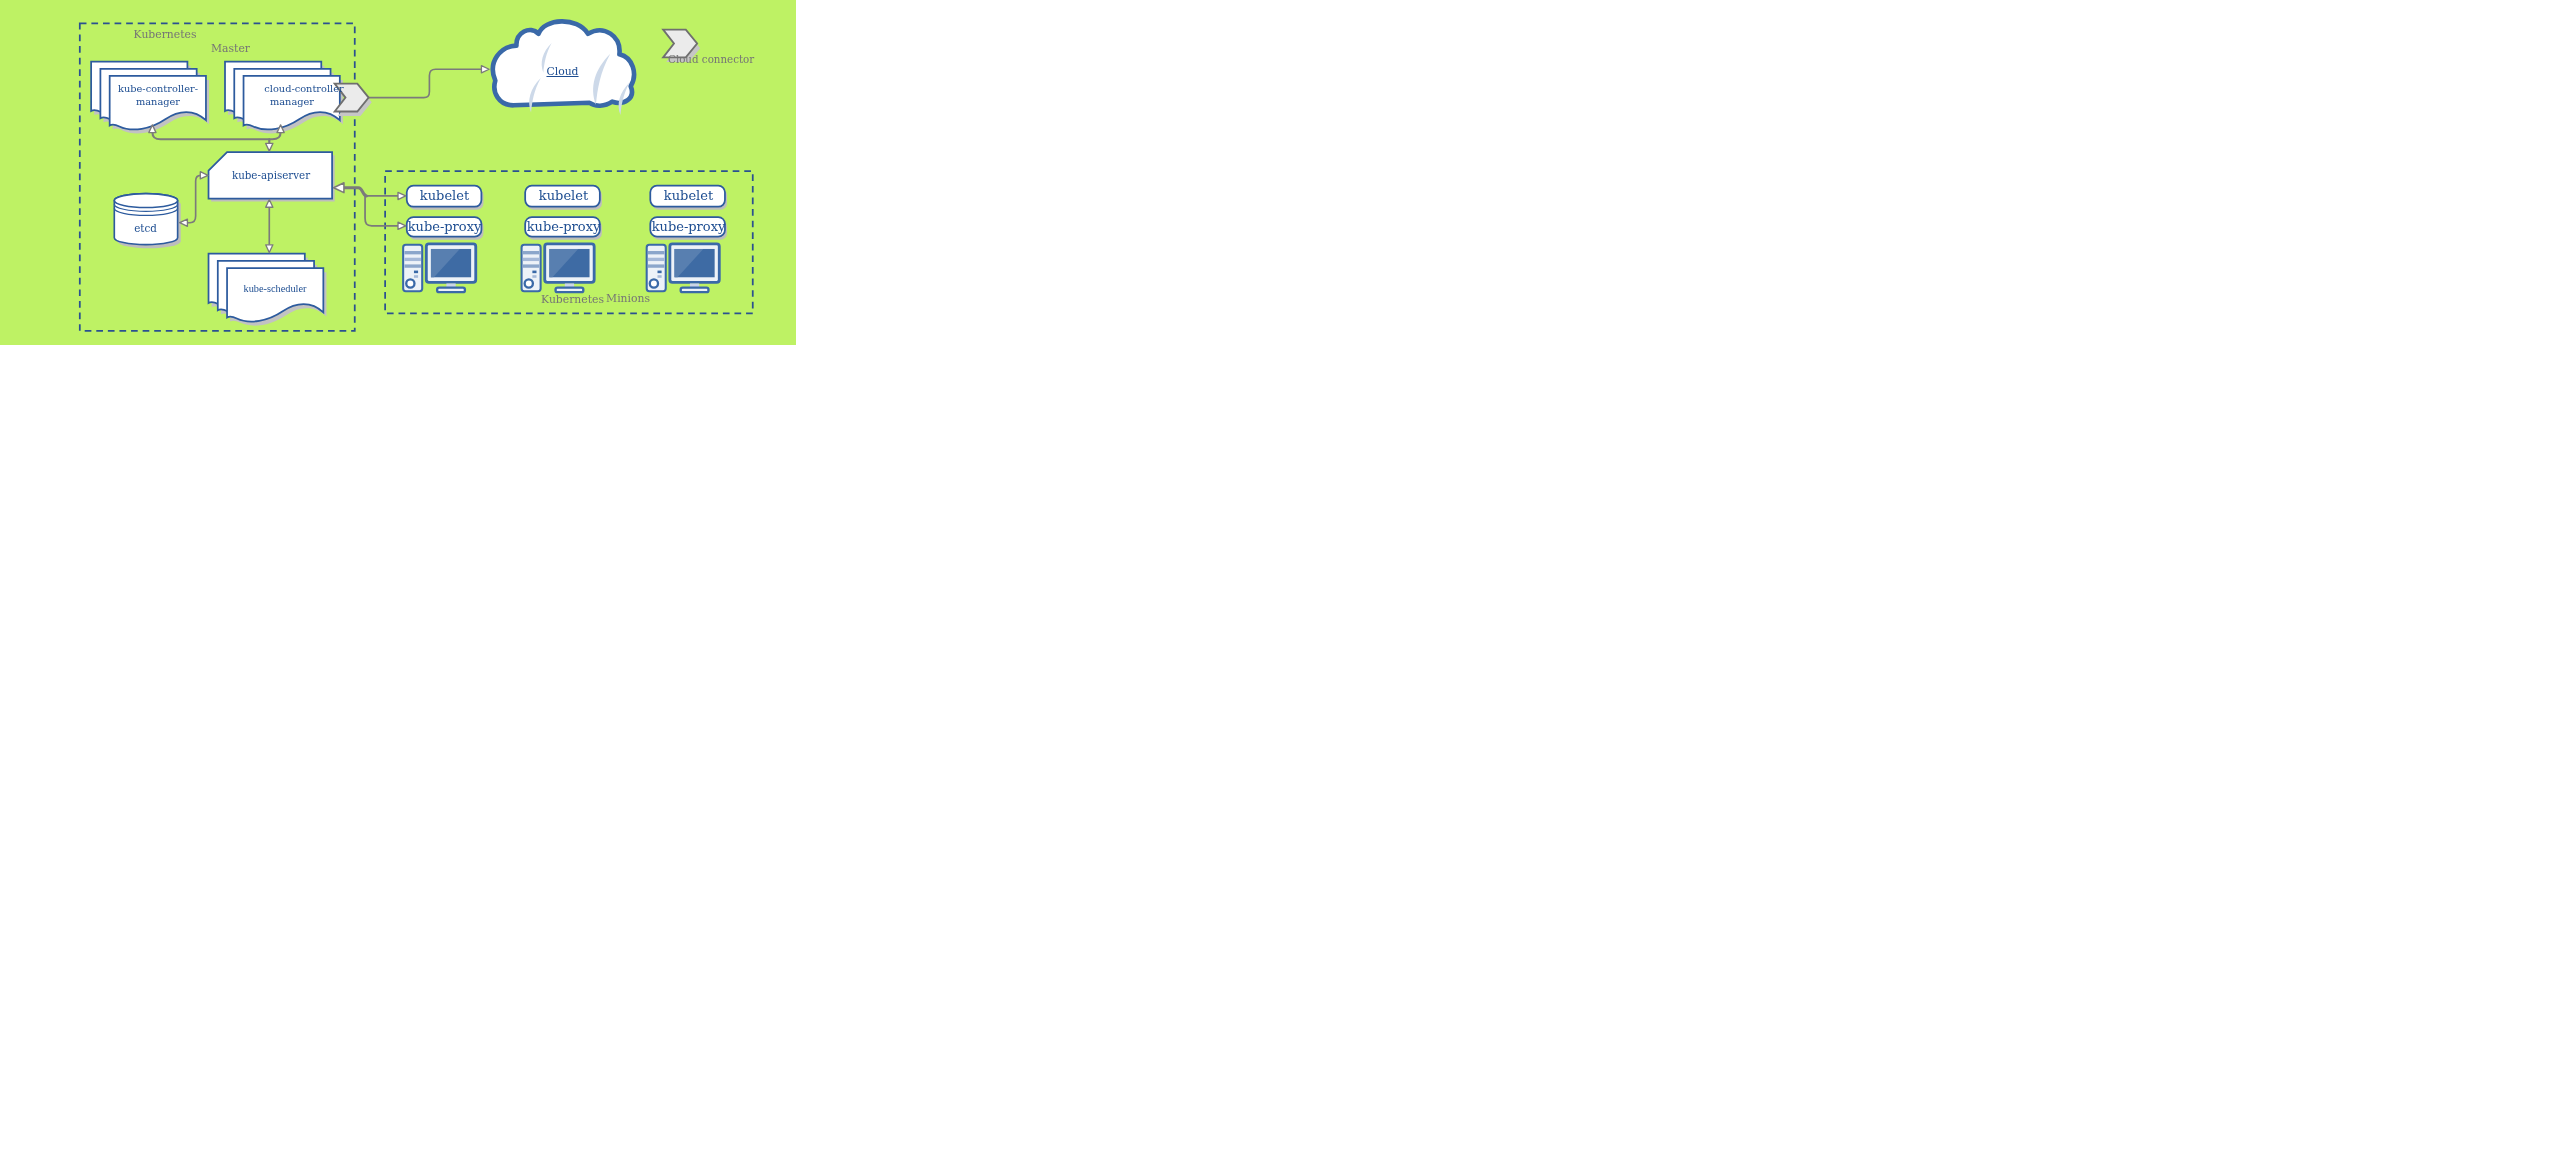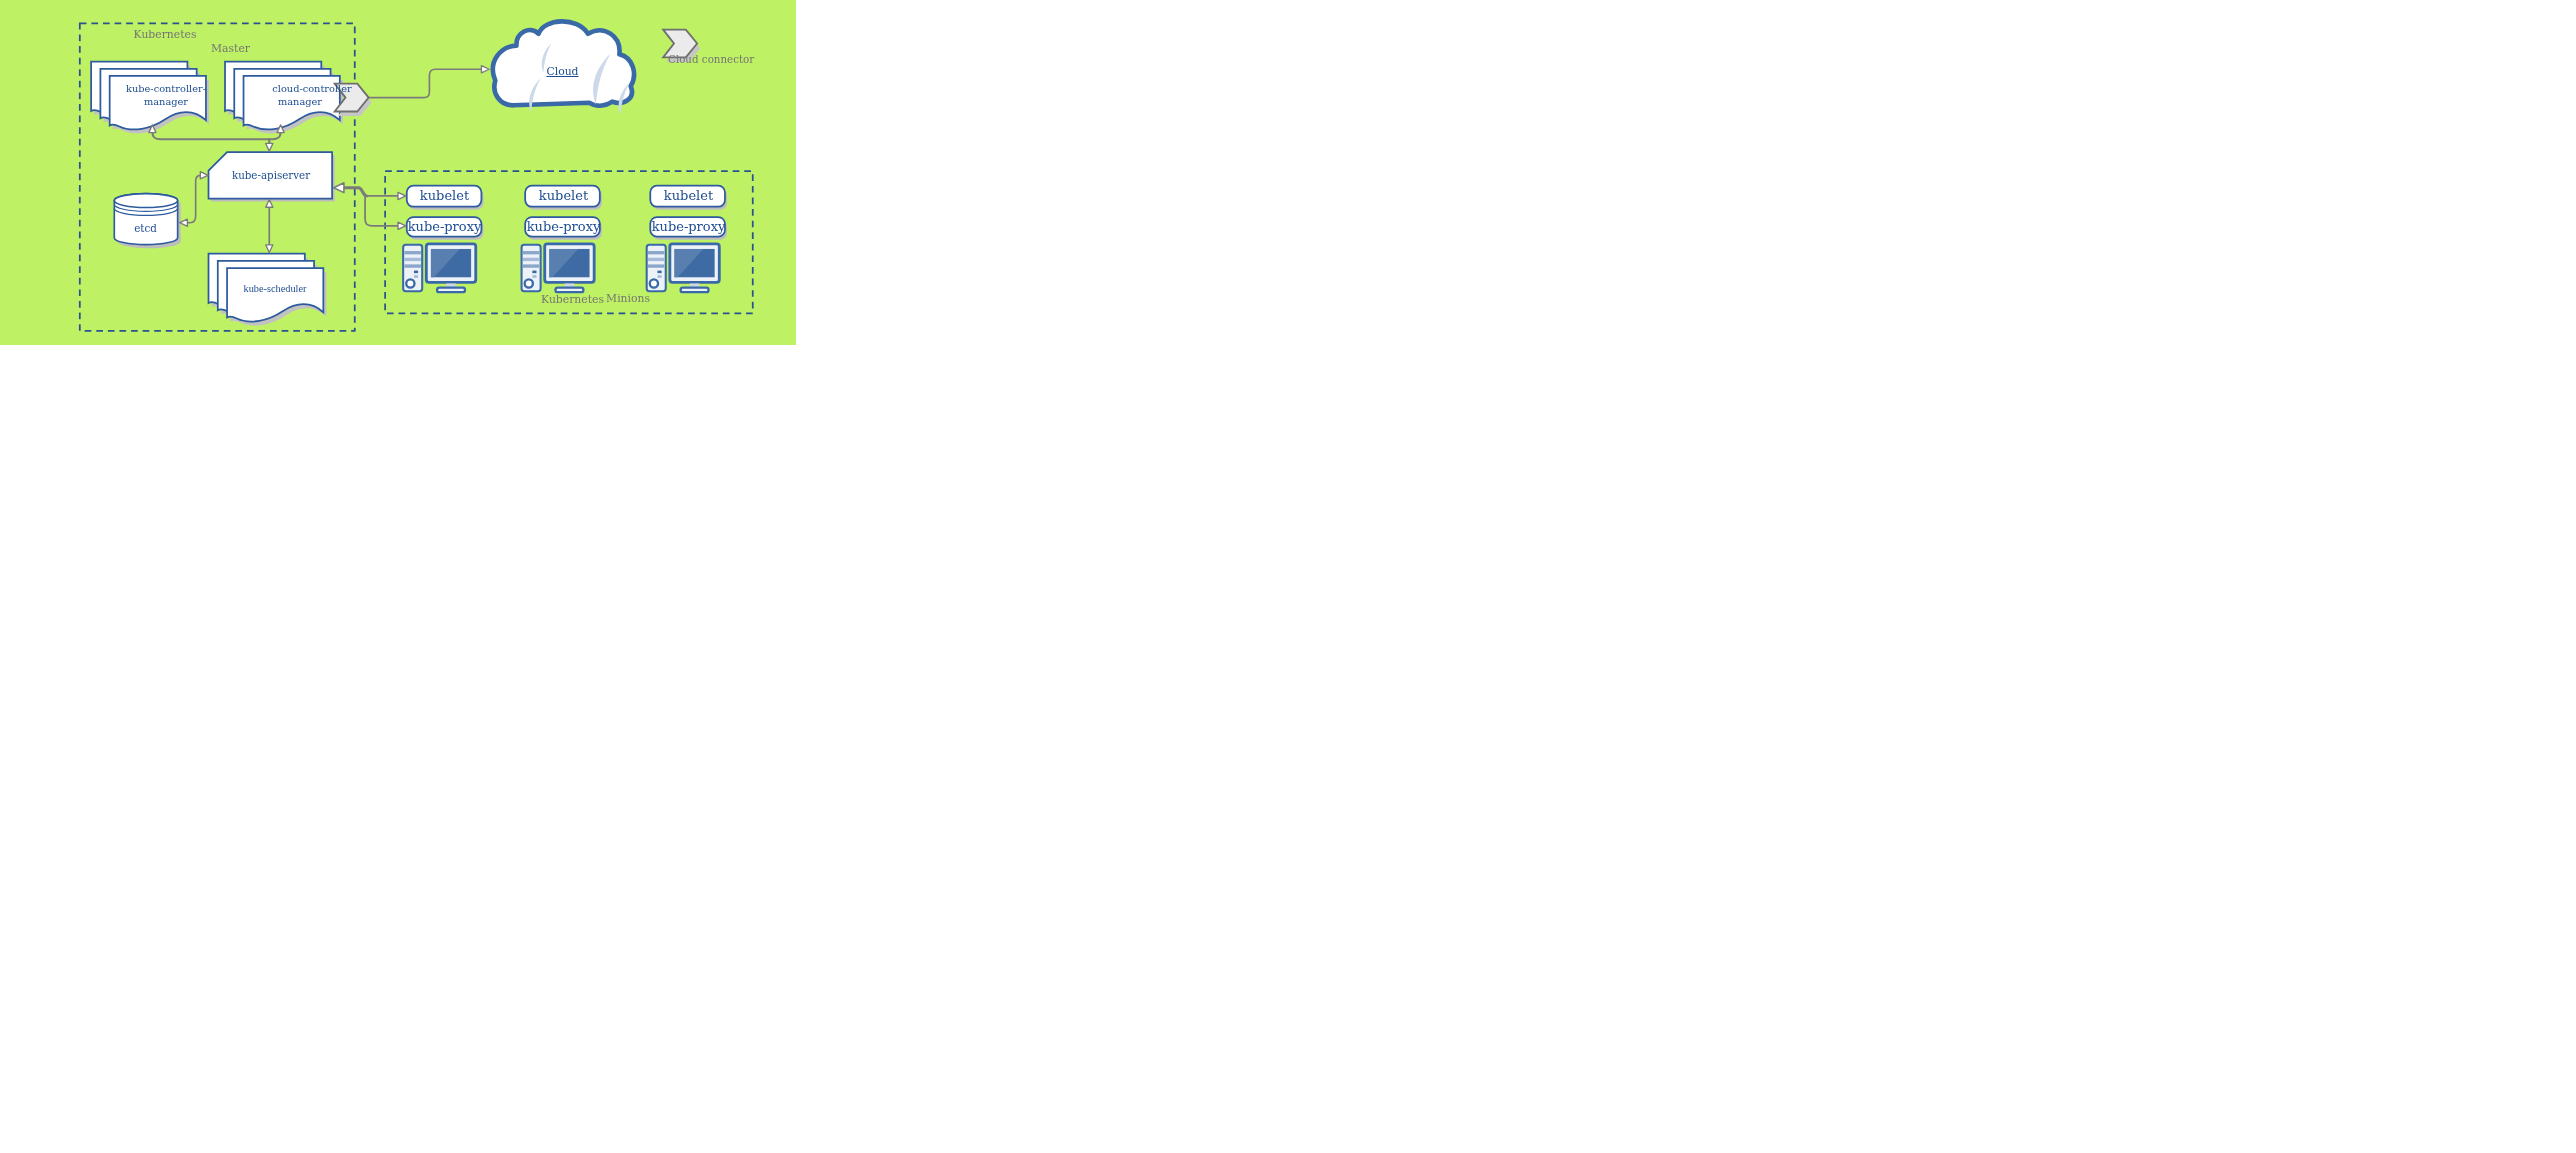--- a/index.html
+++ b/index.html
@@ -4,21 +4,21 @@
 <style>
   html,body{margin:0;padding:0;background:#ffffff;}
   #stage{position:relative;width:796px;height:345px;background:#bef264;overflow:hidden;
          font-family:"DejaVu Serif",serif;}
   #stage svg{position:absolute;left:0;top:0;}
   .lbl{position:absolute;text-align:center;white-space:nowrap;}
   .blue{color:#1d4d91;}
   .gray{color:#757575;}
   .fs21{font-size:10.8px;line-height:13.4px;}
   .fs20{font-size:10.3px;line-height:12.4px;}
-  .fs19{font-size:9.8px;line-height:12.4px;margin-left:8px;}
+  .fs19{font-size:9.8px;line-height:12.4px;}
   .fs18{font-size:13px;line-height:11.3px;}
 </style>
 </head>
 <body>
 
 <div id="stage">
 
 <svg width="796" height="345" viewBox="0 0 1546 669">
   <defs>
 

